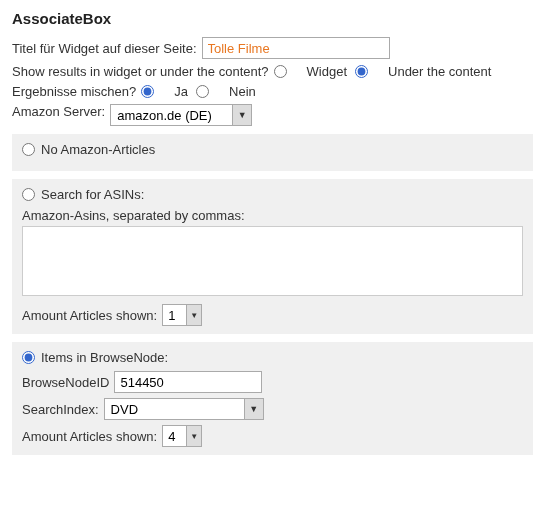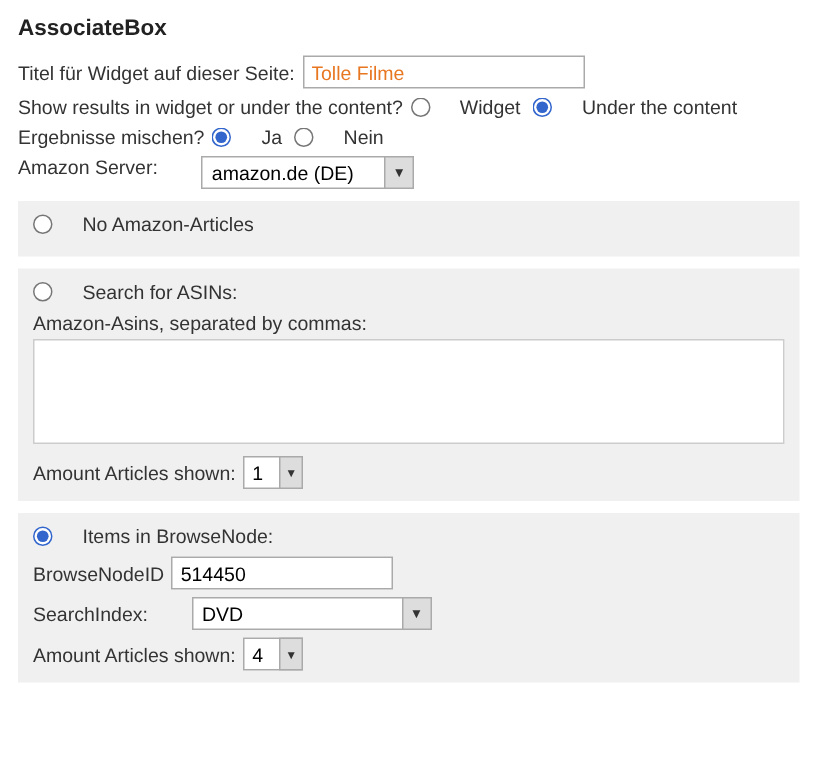--- a/index.html
+++ b/index.html
@@ -51,21 +51,20 @@
       margin: 0;
       cursor: pointer;
     }
     .amazon-server-row {
       display: flex;
       margin-bottom: 8px;
     }
     .select-wrapper {
       position: relative;
       display: inline-block;
-      margin-left: 24px;
     }
     select {
       appearance: none;
       -webkit-appearance: none;
       border: 1px solid #aaa;
       background: #fff;
       font-size: 13px;
       padding: 2px 22px 2px 6px;
       height: 22px;
       cursor: pointer;
@@ -86,21 +85,21 @@
       font-size: 9px;
     }
     .section-box {
       background: #f0f0f0;
       border: none;
       padding: 8px 10px;
       margin-bottom: 8px;
     }
     .section-header {
       display: flex;
-      gap: 20px;
+      gap: 6px;
       margin-bottom: 6px;
     }
     .section-title {
       font-weight: normal;
       color: #333;
     }
     .textarea-field {
       width: 100%;
       height: 70px;
       border: 1px solid #ccc;

